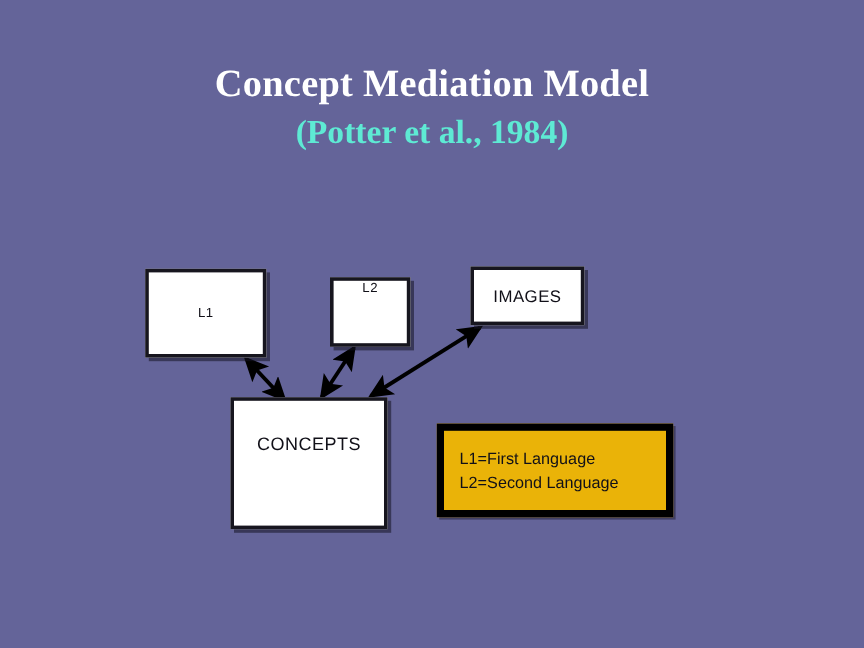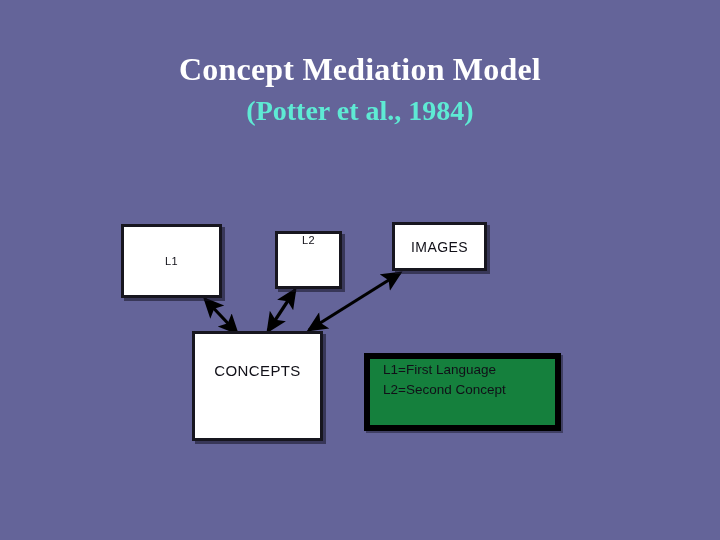--- a/index.html
+++ b/index.html
@@ -121,25 +121,25 @@
   }
   #node-concepts .node-label { font-size: 15px; }
 
   
   #legend-box {
     position: absolute;
     left: 364px;
     top: 353px;
     width: 197px;
     height: 78px;
-    background: #15803d;
+    background: #eab308;
     border: 6px solid #000000;
     box-sizing: border-box;
     box-shadow: 2px 2px 0 0 rgba(20,18,34,0.45);
-    padding: 1px 0 0 13px;
+    padding: 14px 0 0 13px;
   }
   .legend-line {
     font-family: "Liberation Sans", sans-serif;
     font-size: 13.5px;
     font-weight: 500;
     color: #111018;
     line-height: 20px;
     white-space: nowrap;
     user-select: none;
   }
@@ -184,17 +184,17 @@
     <div class="node" id="node-images">
       <span class="node-label">IMAGES</span>
     </div>
 
     <div class="node" id="node-concepts">
       <span class="node-label">CONCEPTS</span>
     </div>
 
     <div id="legend-box">
       <div class="legend-line">L1=First Language</div>
-      <div class="legend-line">L2=Second Concept</div>
+      <div class="legend-line">L2=Second Language</div>
     </div>
 
   </div>
 </div>
 
 </body></html>

